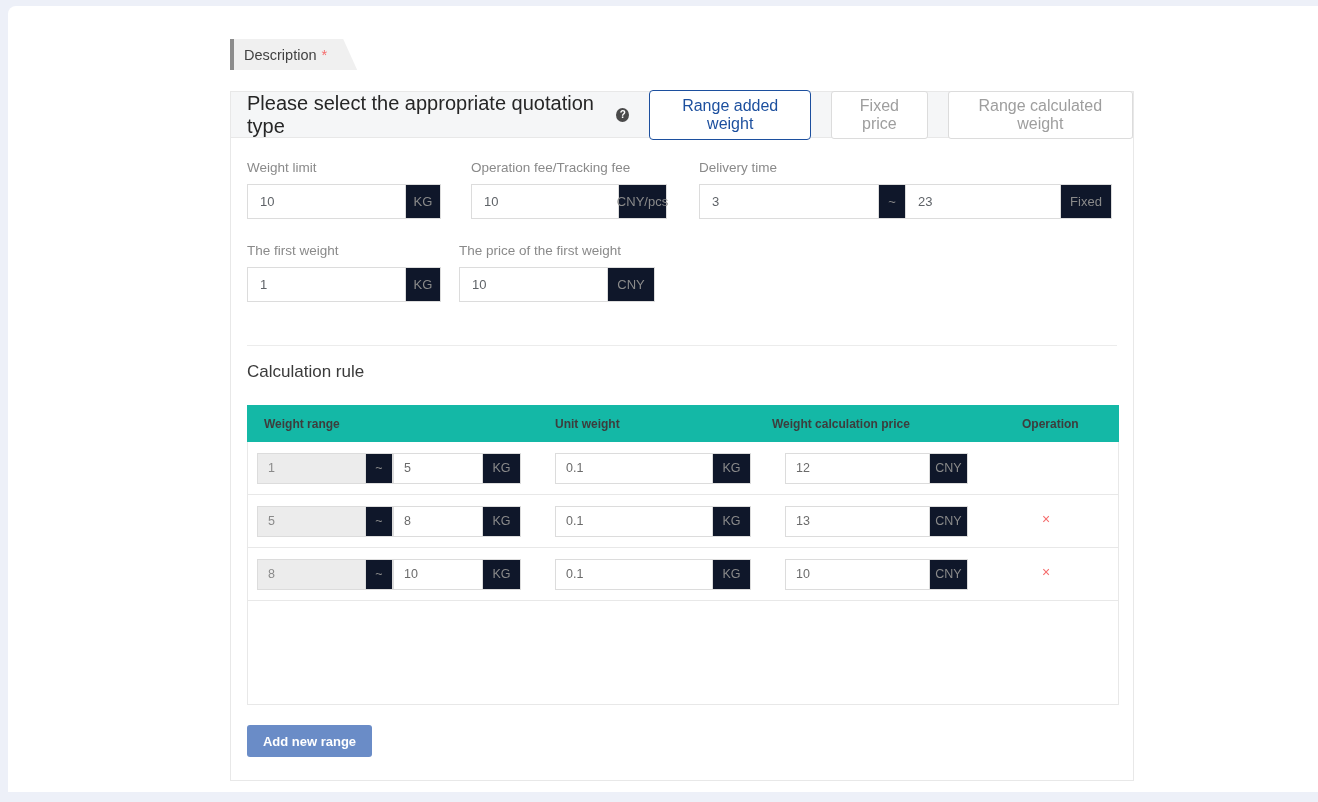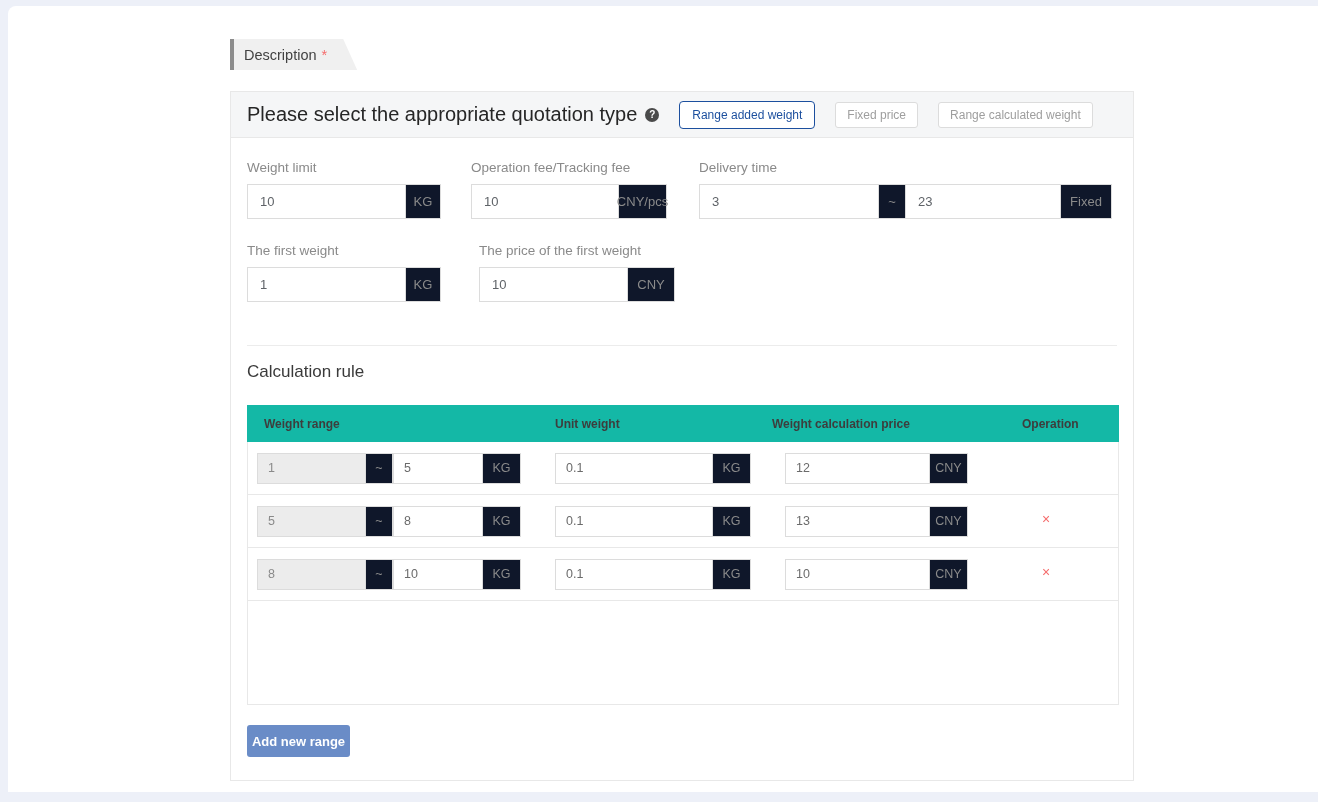--- a/index.html
+++ b/index.html
@@ -36,21 +36,21 @@
     display:flex; align-items:center; padding-left:16px;
   }
   .topbar-label { font-size:20px; color:#262626; }
   .help-icon {
     width:14px; height:14px; border-radius:50%; background:#4a4a4a;
     color:#ffffff; font-size:10px; font-weight:bold; line-height:14px;
     text-align:center; margin-left:8px; cursor:default;
   }
   .qbtn {
     background:#ffffff; border:1px solid #dcdcdc; border-radius:3px;
-    color:#9e9e9e; font-size:12px; padding:5px 11px; margin-left:20px;
+    color:#9e9e9e; font-size:16px; padding:5px 11px; margin-left:20px;
     font-family:"Liberation Sans", sans-serif; cursor:pointer;
   }
   .qbtn.selected {
     border:1px solid #1c4f9e; color:#1c4f9e; padding:6px 12px; border-radius:4px;
   }
 
   
   .fg { position:absolute; }
   .fg .fg-label { font-size:13.5px; color:#8a8a8a; margin-bottom:9px; }
   .igroup { display:flex; }
@@ -76,21 +76,21 @@
   .fg-delivery { left:468px; top:68px; }
   .fg-delivery .in-from { width:180px; }
   .fg-delivery .sep { width:27px; }
   .fg-delivery .in-to { width:155px; border-left:none; }
   .fg-delivery .unit { width:51px; }
 
   .fg-first-weight { left:16px; top:151px; }
   .fg-first-weight input { width:159px; }
   .fg-first-weight .addon { width:35px; }
 
-  .fg-first-price { left:248px; top:151px; }
+  .fg-first-price { left:228px; top:151px; }
   .fg-first-price input { width:149px; }
   .fg-first-price .addon { width:47px; }
 
   .divider { position:absolute; left:16px; right:16px; top:253px; border-top:1px solid #ececec; }
   .calc-title-wrap { position:absolute; left:16px; top:270px; font-size:17px; color:#3a3a3a; }
 
   
   .calc-table { position:absolute; left:16px; top:313px; width:872px; }
   .calc-head {
     height:37px; background:#14b8a6; position:relative;
@@ -123,21 +123,21 @@
   .u-kg2 { width:38px; }
   .in-pr { width:145px; margin-left:34px; }
   .u-cny { width:38px; }
   .del-x {
     position:absolute; left:788px; top:14px; width:20px; text-align:center;
     color:#f56c6c; font-size:14px; cursor:pointer; line-height:20px;
   }
   .calc-filler { height:103px; }
 
   .add-btn {
-    position:absolute; left:16px; top:633px; width:103px; height:32px;
+    position:absolute; left:16px; top:633px; width:125px; height:32px;
     background:#6a8cc7; border:none; border-radius:3px;
     color:#ffffff; font-size:13px; font-weight:bold;
     font-family:"Liberation Sans", sans-serif; cursor:pointer;text-align:center;
   }
 </style>
 </head>
 <body>
 
 <div class="card">
 

